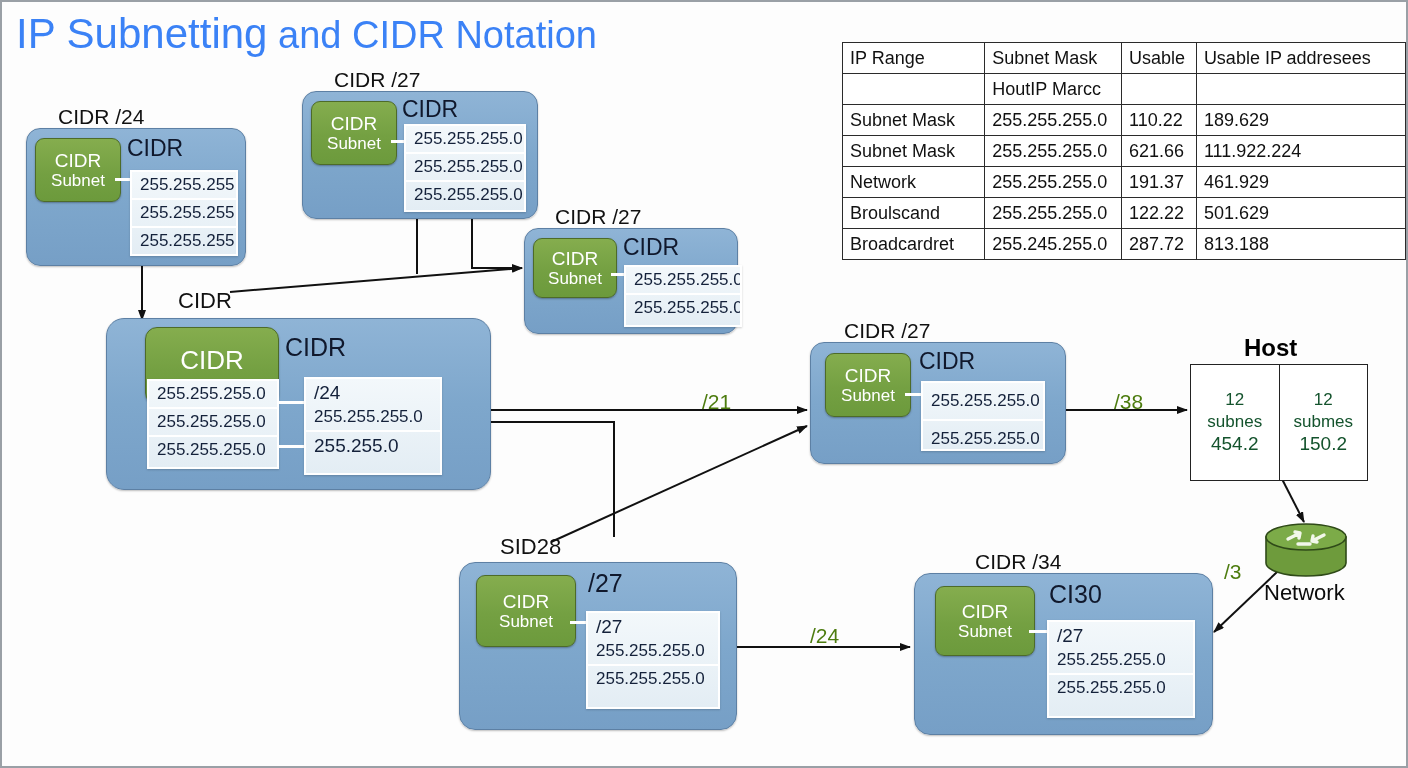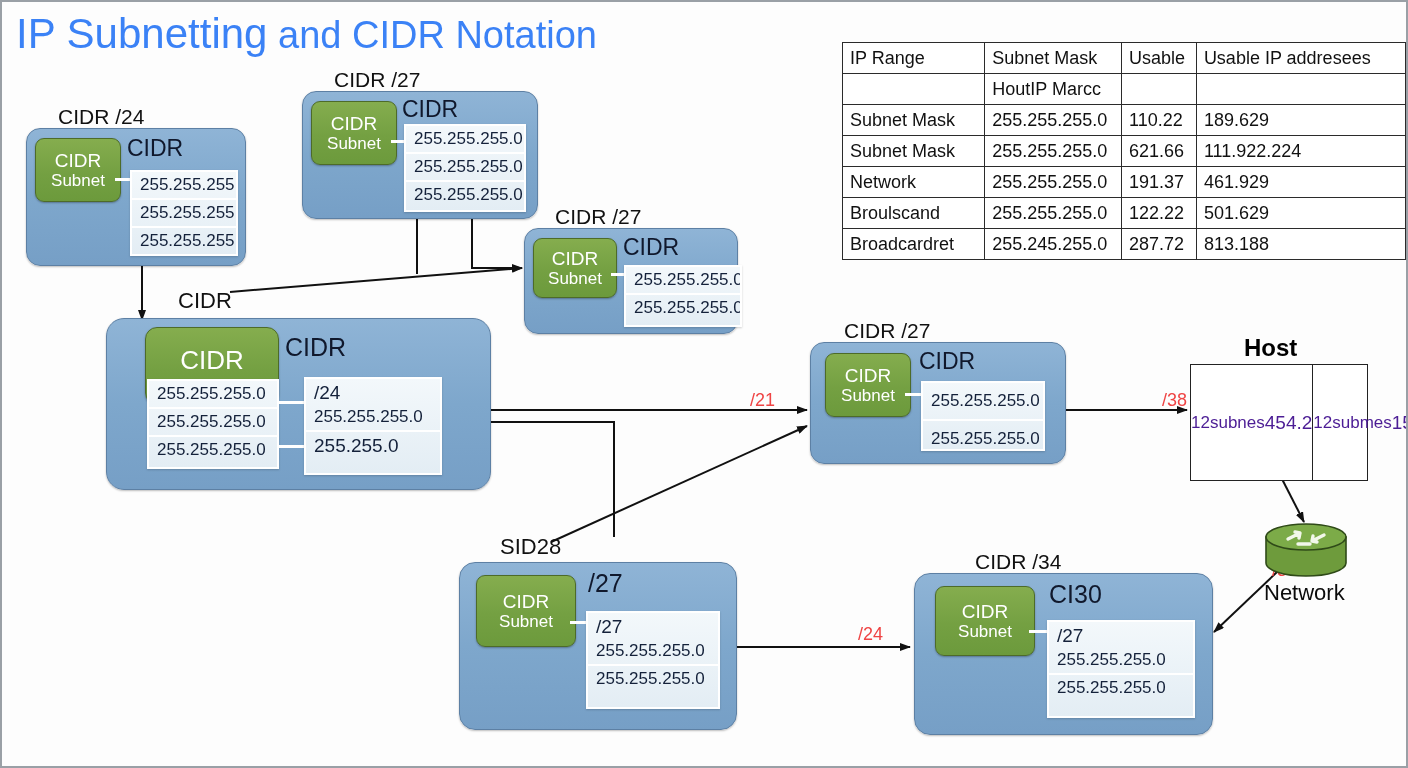--- a/index.html
+++ b/index.html
@@ -81,30 +81,30 @@
     height:22px;
   }
   table.t .c0{width:128px;}
   table.t .c1{width:122px;}
   table.t .c2{width:60px;}
   table.t .c3{width:195px;}
 
   
   #host-title{left:1242px;top:332px;font-size:24px;font-weight:bold;color:#000000;}
   #host-box{left:1188px;top:362px;width:176px;height:115px;border:1px solid #222;background:#fff;display:flex;}
-  #host-box .hcell{flex:1;display:flex;flex-direction:row;align-items:center;justify-content:center;font-size:17px;color:#4c1d95;line-height:1.25;}
+  #host-box .hcell{flex:1;display:flex;flex-direction:column;align-items:center;justify-content:center;font-size:17px;color:#14532d;line-height:1.25;}
   #host-box .hcell:first-child{border-right:1px solid #222;}
   #host-box .hcell .big{font-size:19px;}
 
   
   #router{left:1262px;top:521px;width:84px;height:54px;}
   #net-label{left:1262px;top:578px;font-size:22px;color:#0b0b0b;}
 
   
-  .elabel{position:absolute;font-size:18px;color:#ef4444;background:transparent;margin-left:48px;}
+  .elabel{position:absolute;font-size:21px;color:#4d7c0f;background:transparent;}
 
   svg#wires{position:absolute;left:0;top:0;width:1408px;height:768px;pointer-events:none;}
 </style>
 </head>
 <body>
 
 <div id="stage">
 
   <div class="abs" id="title">
     <span class="strong">IP Subnetting</span><span class="rest"> and CIDR Notation</span>

